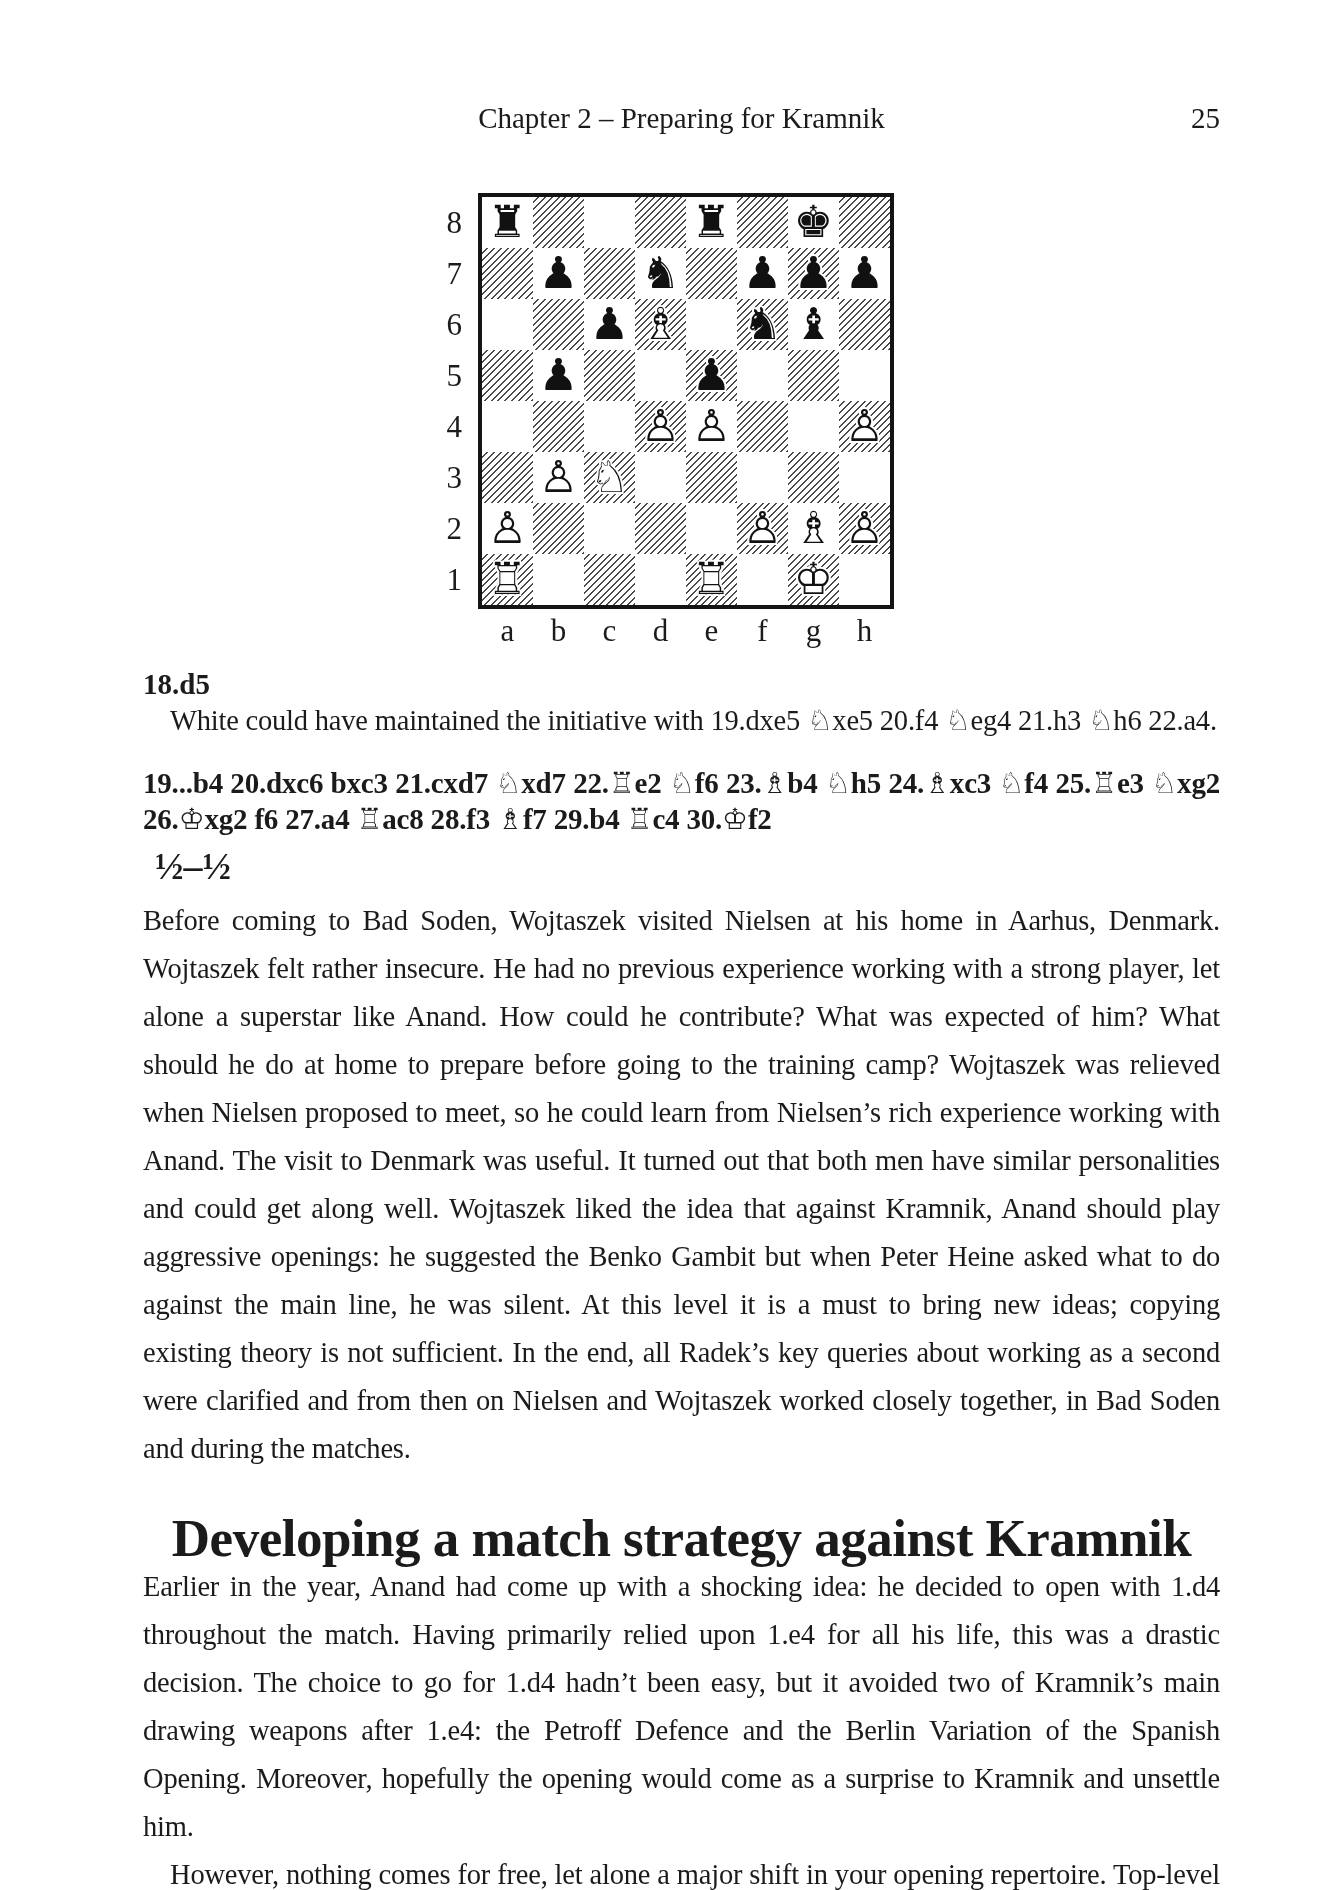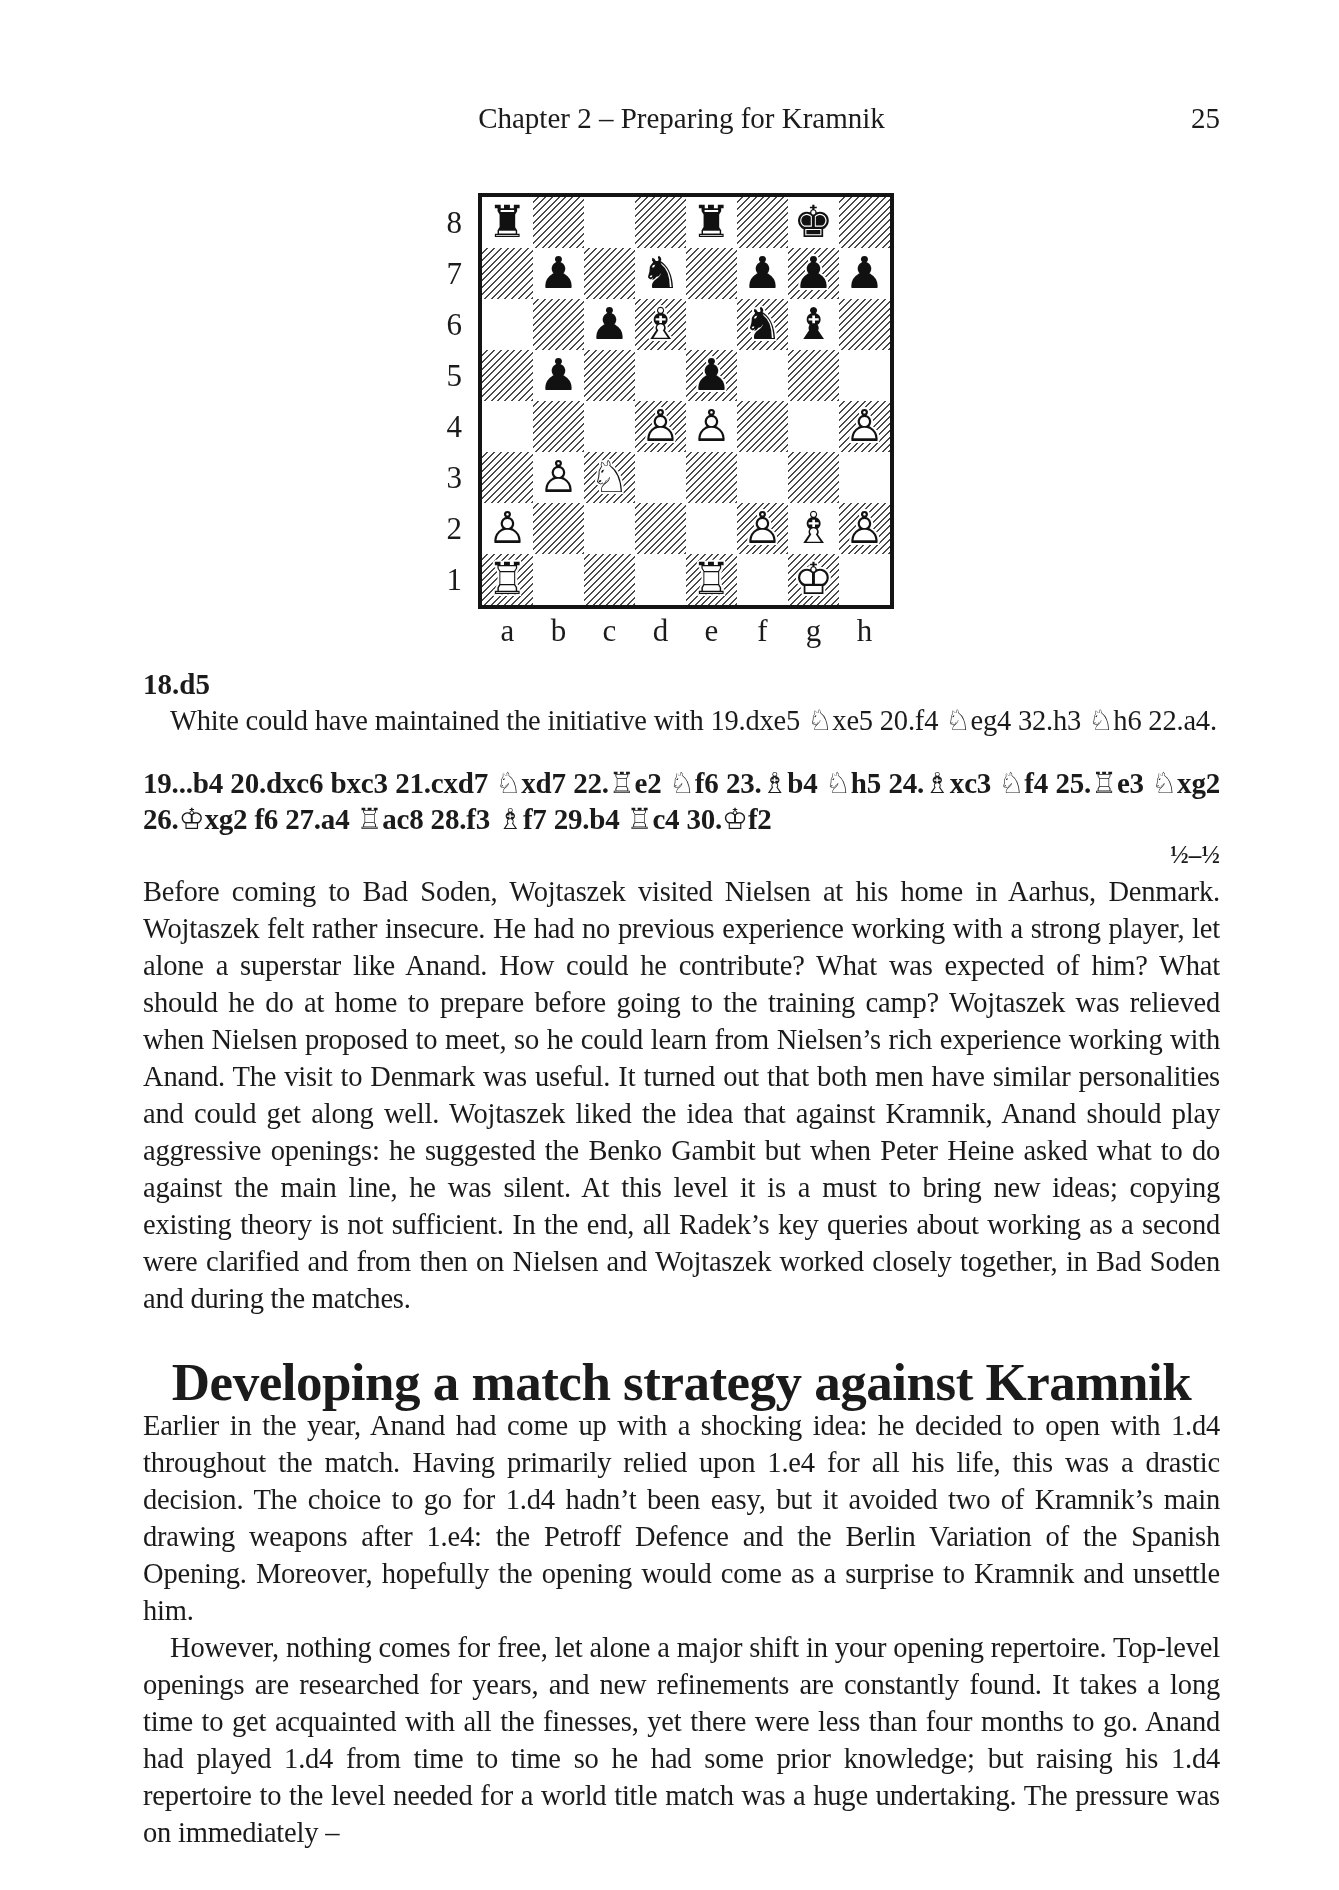--- a/index.html
+++ b/index.html
@@ -107,30 +107,29 @@
   }
   .moves-block{
     margin:28px 0 0 0;
     font-size:29px;
     line-height:35.5px;
     font-weight:bold;
     text-align:justify;
     letter-spacing:-0.2px;
   }
   .result-line{
-    margin:0;
-    font-size:25px;
+    margin:12px;
+    font-size:38px;
     line-height:35.5px;
     font-weight:bold;
-    text-align:right;
   }
   p.body-par{
     margin:0;
     font-size:28.5px;
-    line-height:37px;
+    line-height:48px;
     text-align:justify;
     letter-spacing:-0.2px;
   }
   .par-1{margin-top:33px;}
   .section-heading{
     margin:40px 0 0 0;
     font-size:53px;
     line-height:50px;
     font-weight:bold;
     text-align:center;
@@ -365,21 +364,21 @@
           <div class="file-label">c</div>
           <div class="file-label">d</div>
           <div class="file-label">e</div>
           <div class="file-label">f</div>
           <div class="file-label">g</div>
           <div class="file-label">h</div>
         </div>
     </figure>
 
     <p class="move-label">18.d5</p>
-    <p class="comment">White could have maintained the initiative with 19.dxe5 ♘xe5 20.f4 ♘eg4 32.h3 ♘h6 22.a4.</p>
+    <p class="comment">White could have maintained the initiative with 19.dxe5 ♘xe5 20.f4 ♘eg4 21.h3 ♘h6 22.a4.</p>
 
     <p class="moves-block">19...b4 20.dxc6 bxc3 21.cxd7 ♘xd7 22.♖e2 ♘f6 23.♗b4 ♘h5 24.♗xc3 ♘f4 25.♖e3 ♘xg2 26.♔xg2 f6 27.a4 ♖ac8 28.f3 ♗f7 29.b4 ♖c4 30.♔f2</p>
     <p class="result-line">½–½</p>
 
     <p class="body-par par-1">Before coming to Bad Soden, Wojtaszek visited Nielsen at his home in Aarhus, Denmark. Wojtaszek felt rather insecure. He had no previous experience working with a strong player, let alone a superstar like Anand. How could he contribute? What was expected of him? What should he do at home to prepare before going to the training camp? Wojtaszek was relieved when Nielsen proposed to meet, so he could learn from Nielsen’s rich experience working with Anand. The visit to Denmark was useful. It turned out that both men have similar personalities and could get along well. Wojtaszek liked the idea that against Kramnik, Anand should play aggressive openings: he suggested the Benko Gambit but when Peter Heine asked what to do against the main line, he was silent. At this level it is a must to bring new ideas; copying existing theory is not sufficient. In the end, all Radek’s key queries about working as a second were clarified and from then on Nielsen and Wojtaszek worked closely together, in Bad Soden and during the matches.</p>
 
     <h1 class="section-heading">Developing a match strategy against Kramnik</h1>
 
     <p class="body-par par-2">Earlier in the year, Anand had come up with a shocking idea: he decided to open with 1.d4 throughout the match. Having primarily relied upon 1.e4 for all his life, this was a drastic decision. The choice to go for 1.d4 hadn’t been easy, but it avoided two of Kramnik’s main drawing weapons after 1.e4: the Petroff Defence and the Berlin Variation of the Spanish Opening. Moreover, hopefully the opening would come as a surprise to Kramnik and unsettle him.</p>
     <p class="body-par par-3">However, nothing comes for free, let alone a major shift in your opening repertoire. Top-level openings are researched for years, and new refinements are constantly found. It takes a long time to get acquainted with all the finesses, yet there were less than four months to go. Anand had played 1.d4 from time to time so he had some prior knowledge; but raising his 1.d4 repertoire to the level needed for a world title match was a huge undertaking. The pressure was on immediately –</p>

